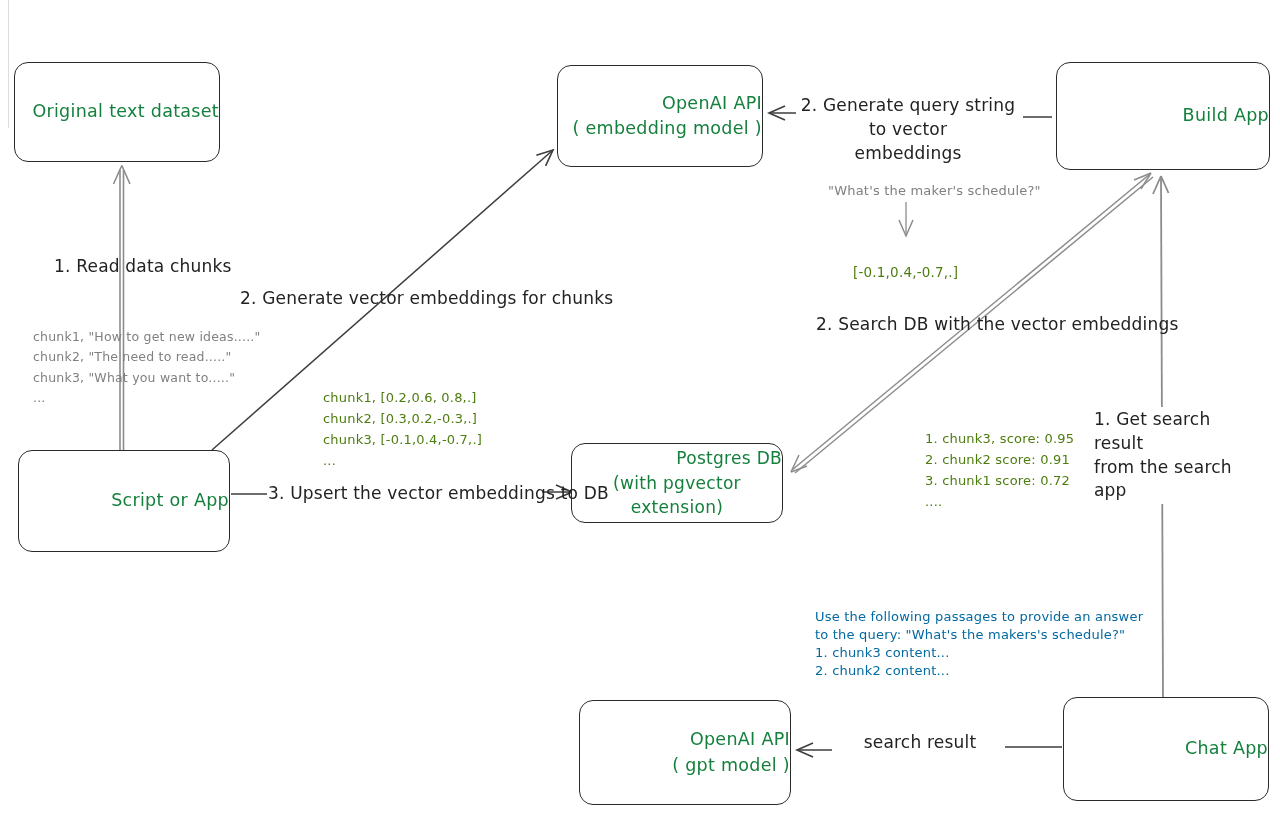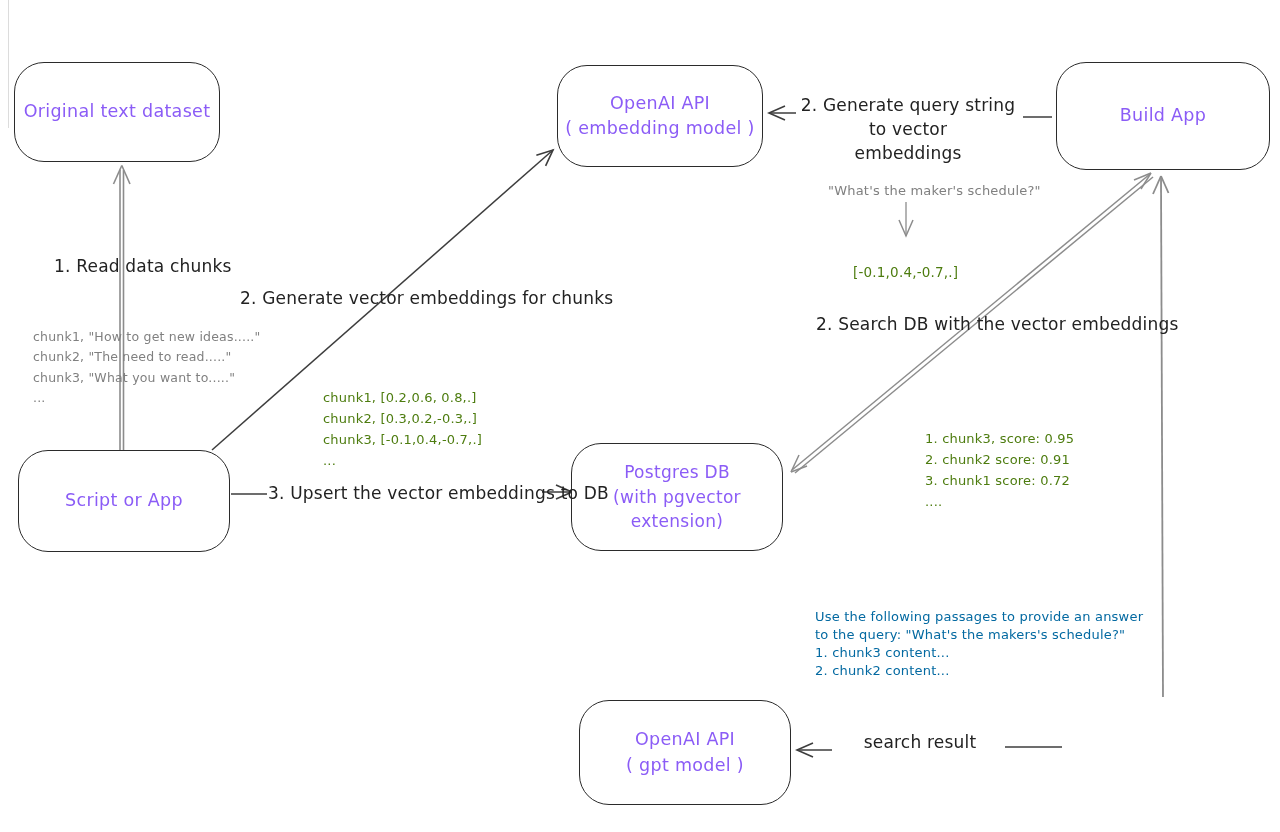--- a/index.html
+++ b/index.html
@@ -3,31 +3,31 @@
 <meta charset="utf-8">
 <style>
   * { margin: 0; padding: 0; box-sizing: border-box; }
   html, body { width: 1280px; height: 832px; background: #ffffff; overflow: hidden; }
   body { font-family: "DejaVu Sans", sans-serif; color: #2e2e2e; }
   .stage { position: absolute; left: 0; top: 0; width: 1280px; height: 832px; background: #ffffff; }
   .arrow-layer { position: absolute; left: 0; top: 0; width: 1280px; height: 832px; pointer-events: none; }
   .node {
     position: absolute;
     border: 1.7px solid #2b2b2b;
-    border-radius: 30px;
+    border-radius: 14px;
     background: #ffffff;
     display: flex;
     flex-direction: column;
-    align-items: center;
+    align-items: flex-end;
     justify-content: center;
     text-align: center;
     font-size: 17.5px;
     letter-spacing: 0.3px;
     line-height: 1.45;
-    color: #8b5cf6;
+    color: #15803d;
   }
   .edge-label {
     position: absolute;
     font-size: 17px;
     letter-spacing: 0.2px;
     color: #222222;
     line-height: 1.4;
     white-space: nowrap;
   }
   .edge-label.center { text-align: center; }
@@ -113,44 +113,51 @@
   </div>
 
   <div class="node" style="left:1056px; top:62px; width:214px; height:108px;">
     <span>Build App</span>
   </div>
 
   <div class="node" style="left:18px; top:450px; width:212px; height:102px;">
     <span>Script or App</span>
   </div>
 
-  <div class="node" style="left:571px; top:443px; width:212px; height:108px; font-size:17px;">
+  <div class="node" style="left:571px; top:443px; width:212px; height:80px; font-size:17px;">
     <span>Postgres DB</span>
     <span>(with pgvector extension)</span>
   </div>
 
   <div class="node" style="left:579px; top:700px; width:212px; height:105px;">
     <span>OpenAI API</span>
     <span>( gpt model )</span>
   </div>
 
+  <div class="node" style="left:1063px; top:697px; width:206px; height:104px;">
+    <span>Chat App</span>
+  </div>
 
   <div class="edge-label" style="left:54px; top:255px;">1. Read data chunks</div>
 
   <div class="edge-label" style="left:240px; top:287px;">2. Generate vector embeddings for chunks</div>
 
   <div class="edge-label" style="left:268px; top:482px;">3. Upsert the vector embeddings  to DB</div>
 
   <div class="edge-label center" style="left:790px; top:94px; width:236px; white-space:normal;">
     <div>2. Generate query string to vector</div>
     <div>embeddings</div>
   </div>
 
   <div class="edge-label" style="left:803px; top:313px;margin-left:13px;">2. Search DB with the vector embeddings</div>
 
+  <div class="edge-label whitebg" style="left:1090px; top:407px; white-space:normal; width:172px;">
+    <div>1. Get search result</div>
+    <div>from the search app</div>
+  </div>
 
   <div class="edge-label center" style="left:832px; top:731px; width:176px; white-space:normal;">
     <div>search result</div>
   </div>
 
   <div class="annot c-light" style="left:33px; top:327px;">
     <div>chunk1, "How to get new ideas....."</div>
     <div>chunk2, "The need to read....."</div>
     <div>chunk3, "What you want to....."</div>
     <div>...</div>

